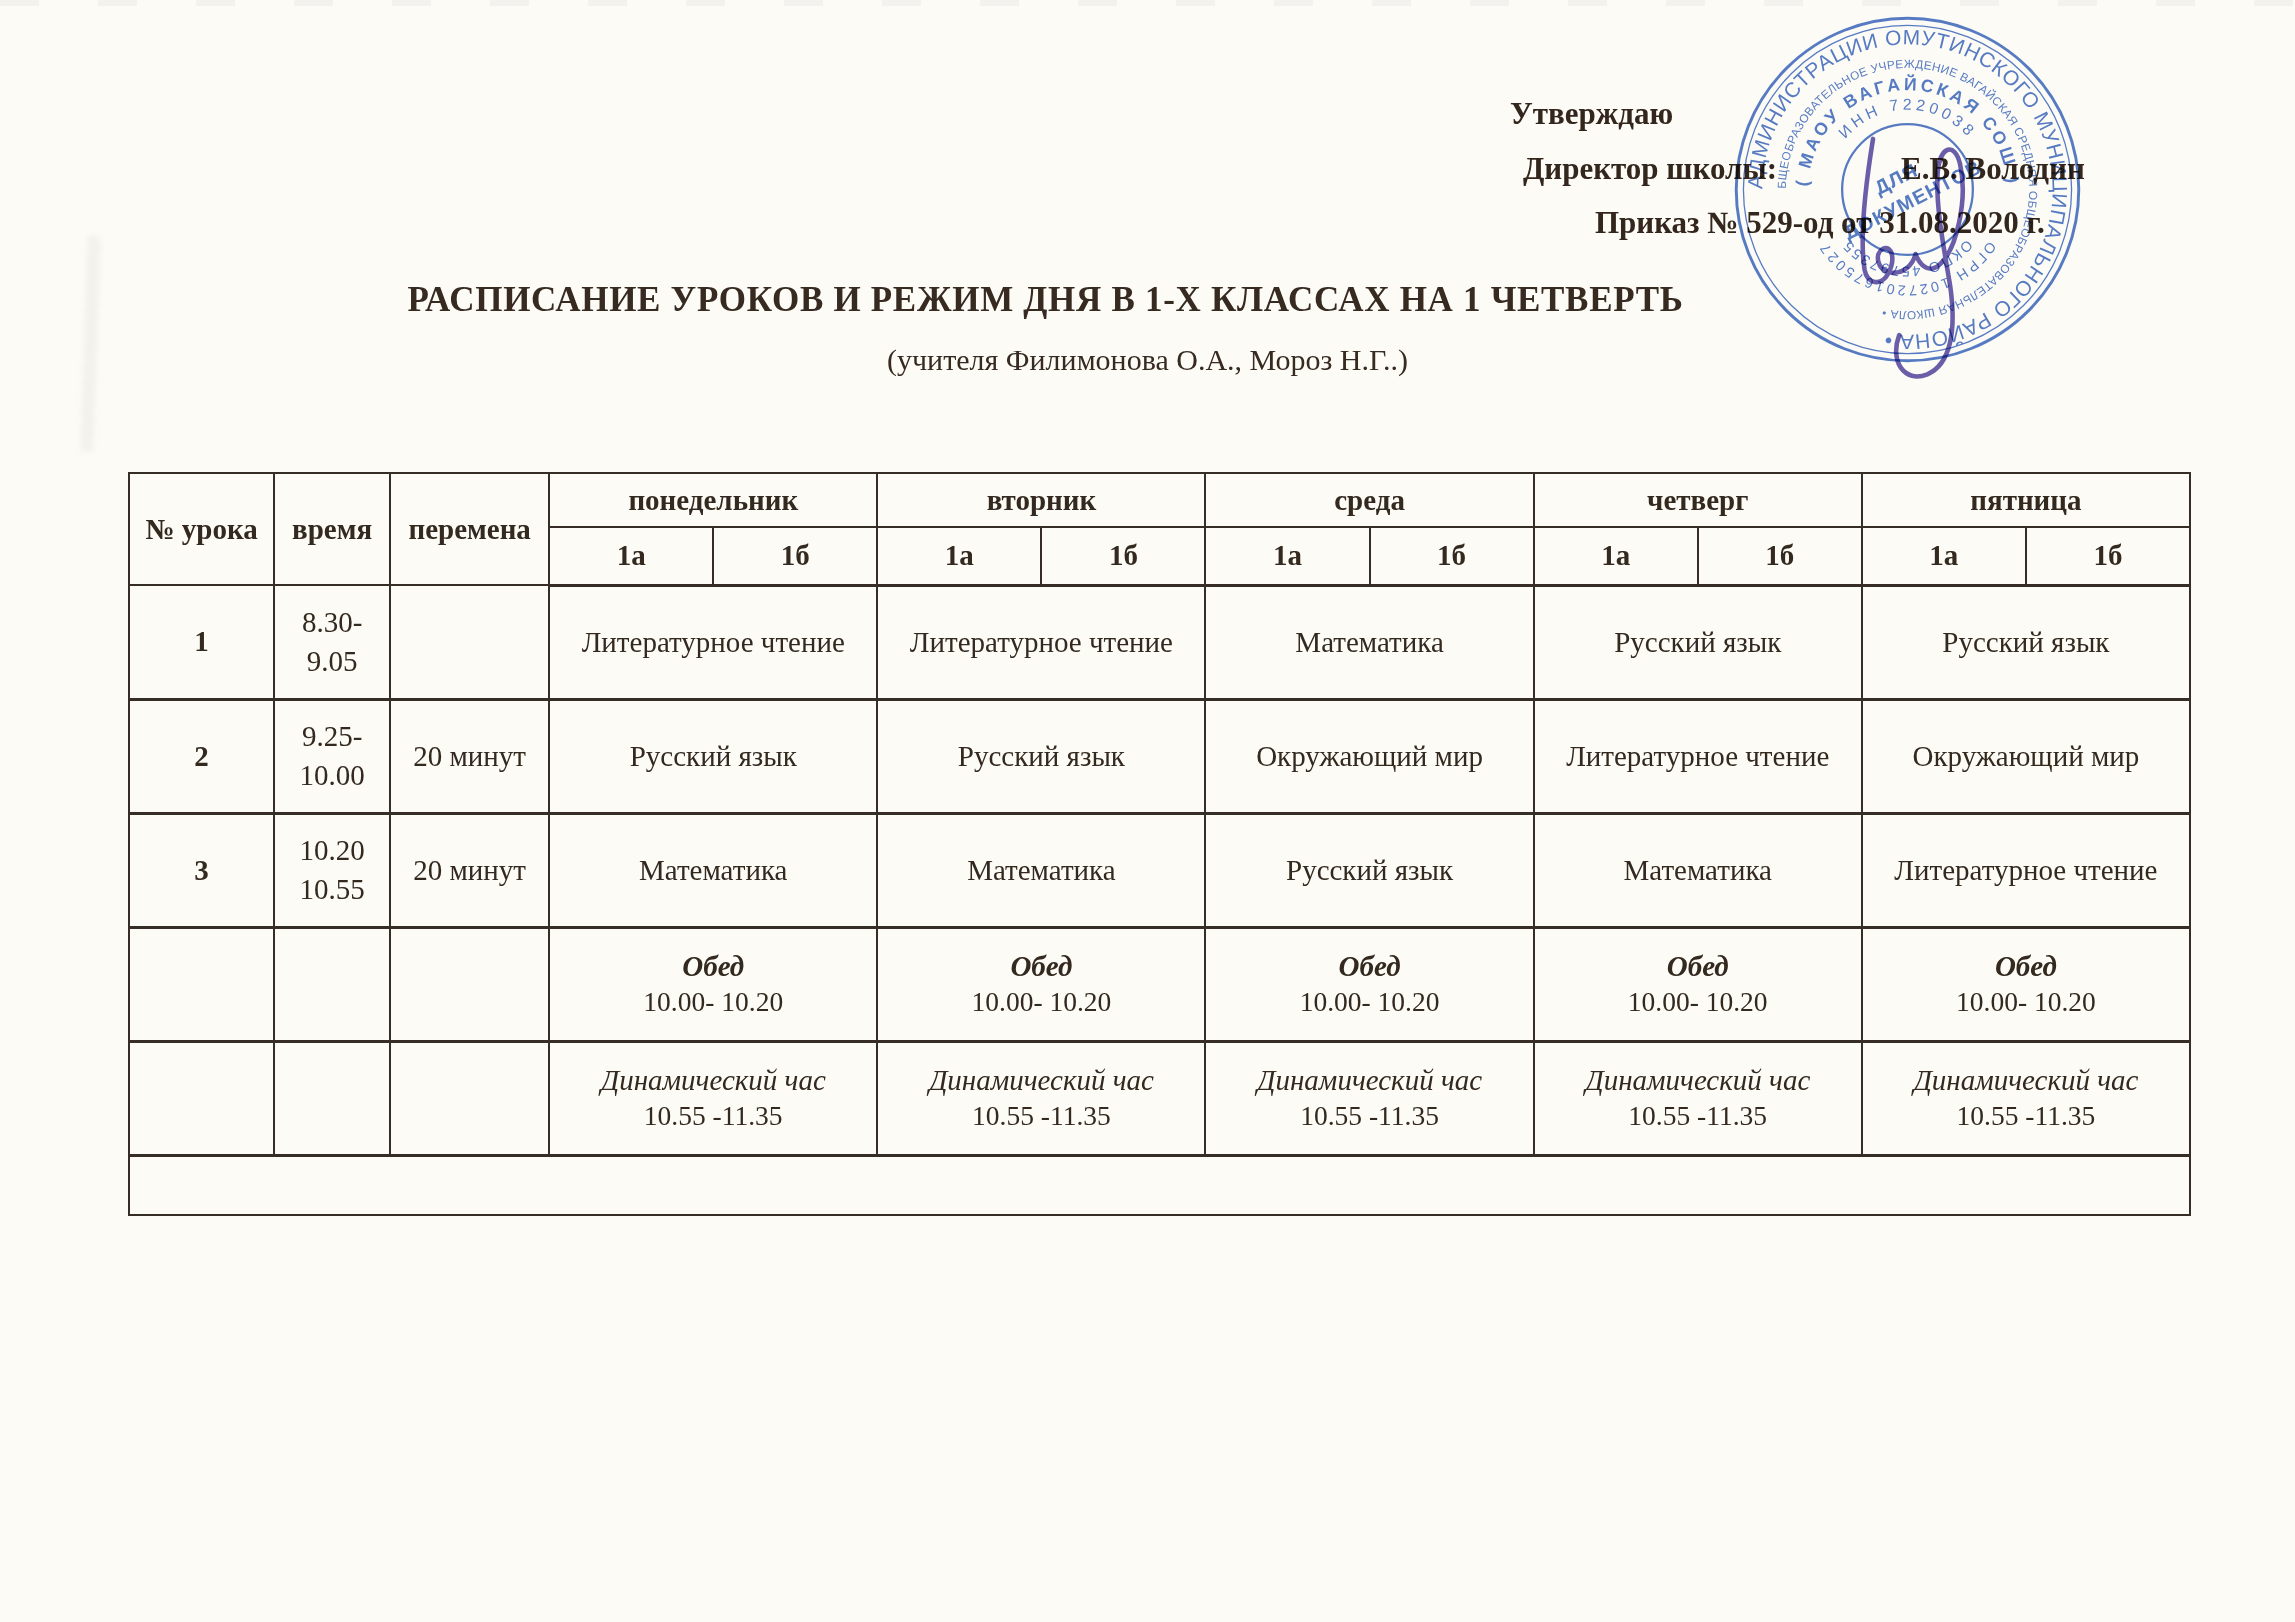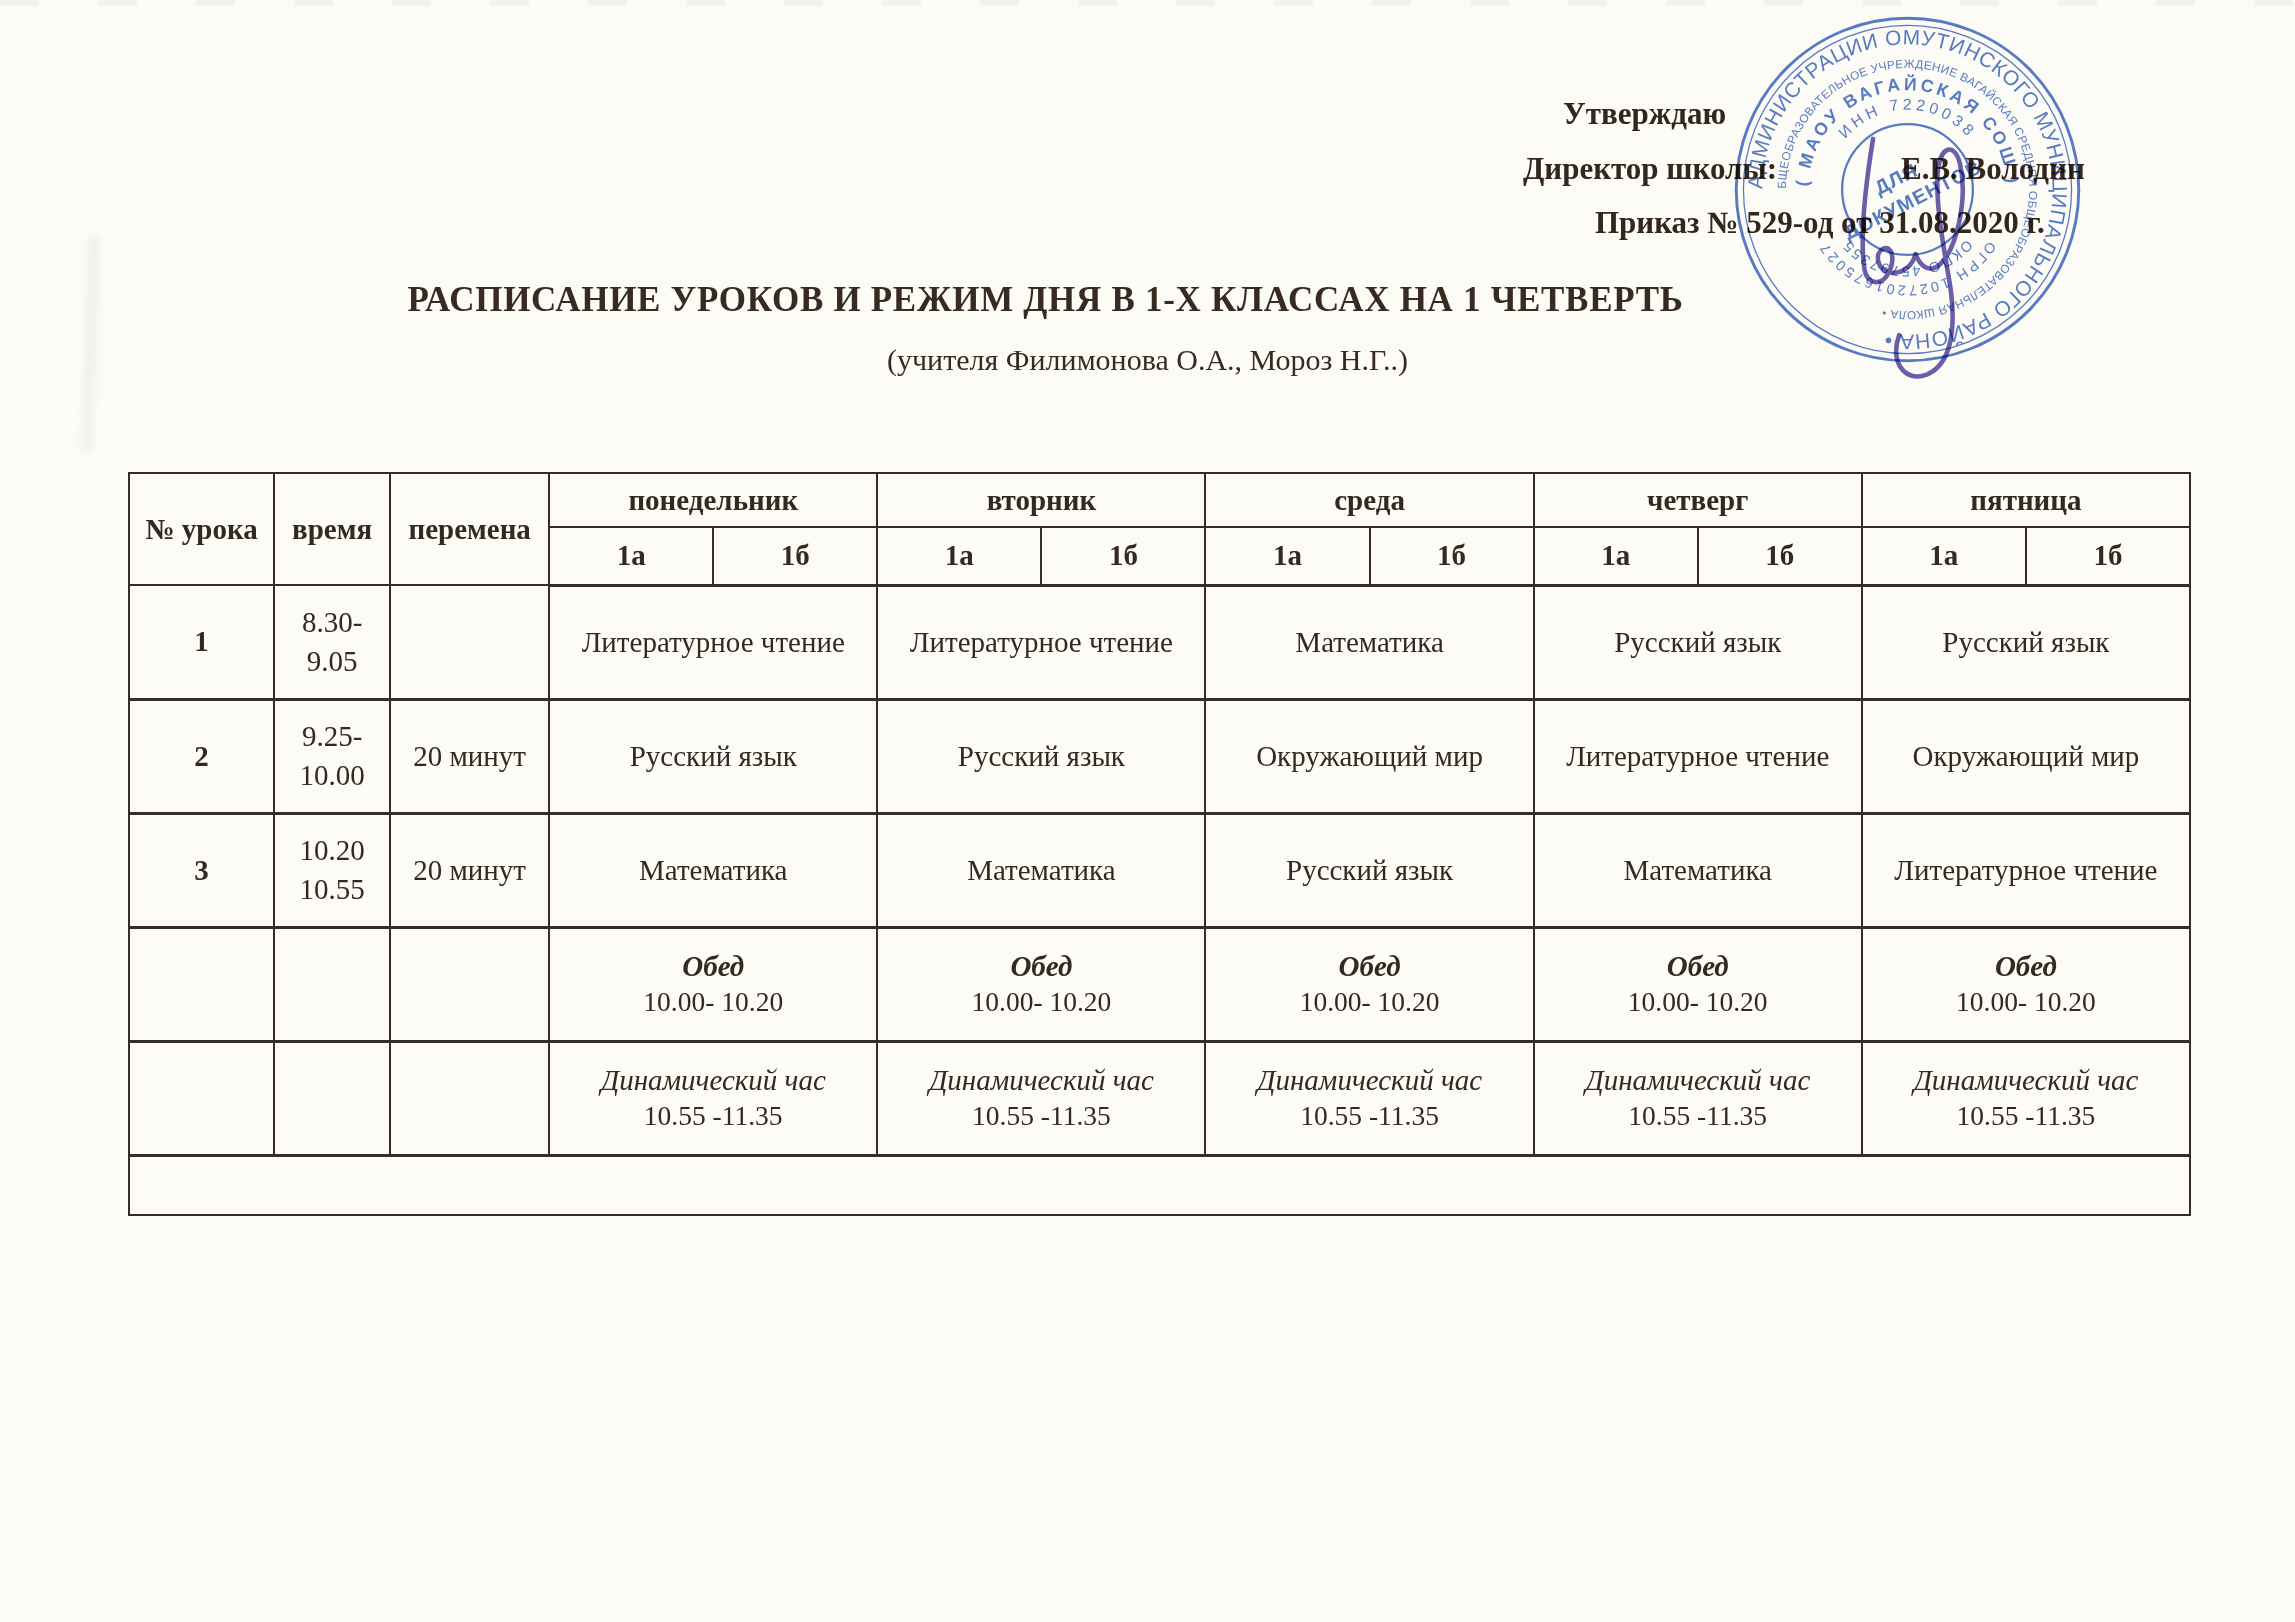--- a/index.html
+++ b/index.html
@@ -12,21 +12,21 @@
   
   .scan-edge{position:absolute;top:0;left:0;width:2295px;height:5.9px;
     background:repeating-linear-gradient(90deg,rgba(160,160,160,.28) 0 39px,rgba(0,0,0,0) 39px 98px);
     opacity:.35;}
   .scan-smudge{position:absolute;left:84px;top:236px;width:13px;height:216px;
     background:rgba(120,110,100,.07);filter:blur(3.3px);transform:rotate(2deg);}
 
   
   .approval{position:absolute;top:0;left:0;font-weight:bold;font-size:31px;color:#33261d;}
   .ap-line{position:absolute;white-space:nowrap;}
-  .ap-1{top:96px;left:1563px;}
+  .ap-1{top:96px;left:1510px;}
   .ap-2{top:151px;left:1523px;}
   .ap-2 .name{margin-left:124px;}
   .ap-3{top:205px;left:1595px;}
 
   
   .title{position:absolute;top:280px;left:0;width:2091px;text-align:center;margin:0;
     font-size:35px;font-weight:bold;letter-spacing:0.7px;}
   .subtitle{position:absolute;top:343px;left:0;width:2295px;text-align:center;
     font-size:30px;font-weight:normal;}
 

